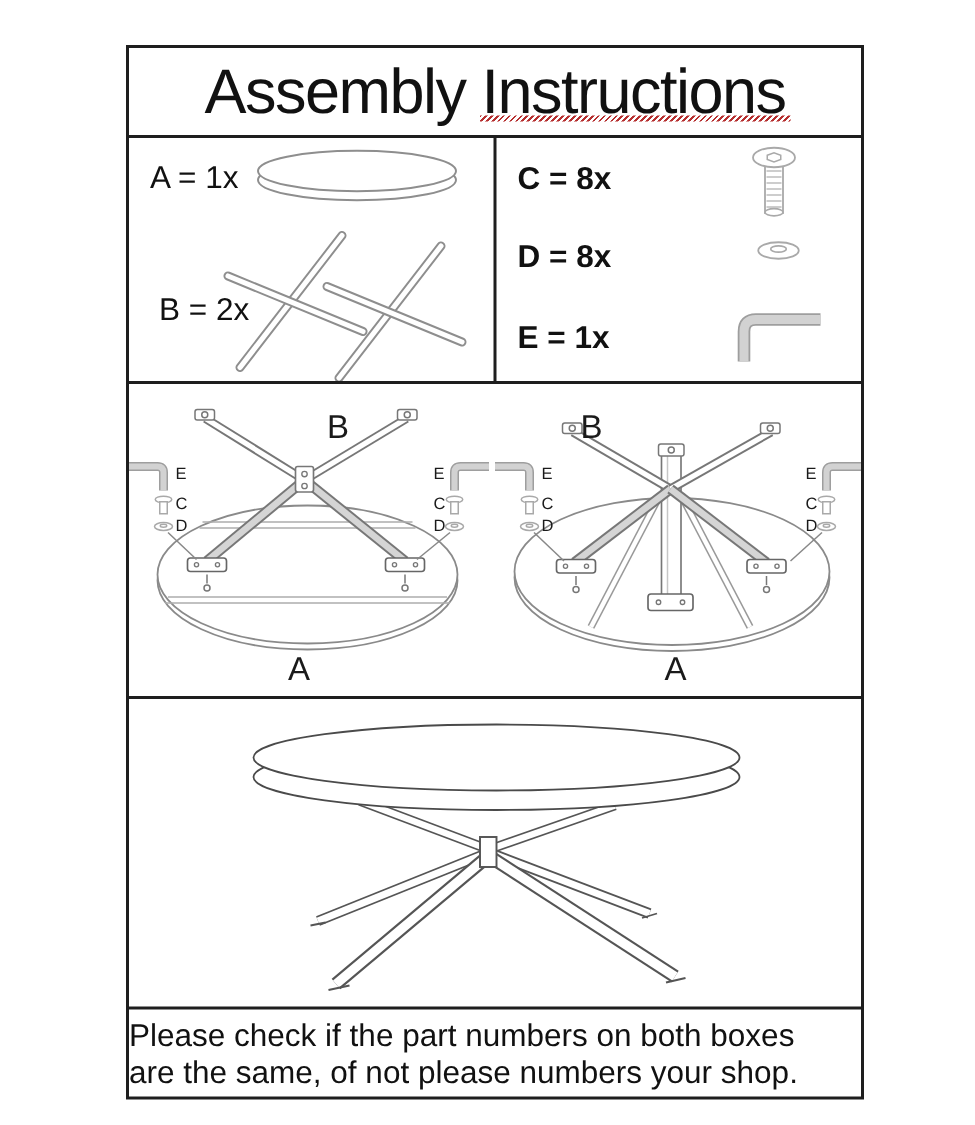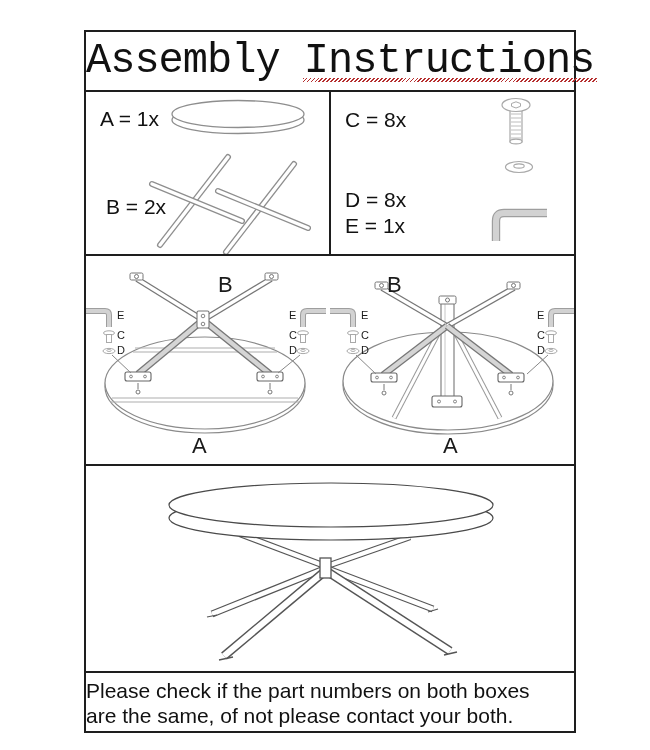--- a/index.html
+++ b/index.html
@@ -12,31 +12,31 @@
     position:absolute;left:84px;top:30px;width:488px;height:699px;
     border:2px solid #1e1e1e;background:#fff;
     display:flex;flex-direction:column;
   }
   .sec{position:relative;box-sizing:content-box;}
   .sec.bordered{border-bottom:2px solid #1e1e1e;}
   
   .title-sec{height:58px;}
   .title-sec h1{
     margin:0;font-size:42px;font-weight:400;line-height:58px;
-    text-align:center;letter-spacing:-1px;white-space:nowrap;font-family:Liberation Mono, monospace;
+    text-align:center;letter-spacing:-1px;white-space:nowrap;
   }
   .squig{position:relative;}
   .squig::after{
     content:"";position:absolute;left:-1px;right:-3px;bottom:3px;height:4px;
     background-image:repeating-linear-gradient(-45deg,#b62f2f 0,#b62f2f 1.3px,rgba(0,0,0,0) 1.3px,rgba(0,0,0,0) 2.8px);
   }
   
   .parts-sec{height:163px;display:flex;}
   .parts-left{width:243px;border-right:2px solid #1e1e1e;position:relative;}
-  .parts-right{flex:1;position:relative;}
+  .parts-right{flex:1;position:relative;font-weight:bold;}
   .part-label{position:absolute;font-size:21px;color:#111;white-space:nowrap;}
   .abs{position:absolute;}
   
   .assembly-sec{height:208px;}
   .table-sec{height:206px;}
   .assembly-sec svg,.table-sec svg{position:absolute;left:0;top:0;}
   svg{font-family:"Liberation Sans",sans-serif;}
   svg text{fill:#1a1a1a;}
   .dlabel{font-size:22px;}
   .clabel{font-size:11px;}
@@ -77,21 +77,21 @@
     </div>
     <div class="parts-right">
       <span class="part-label" style="left:14px;top:16px;">C = 8x</span>
       <svg class="abs" style="left:167px;top:4px;" width="36" height="56" viewBox="0 0 36 56">
         <rect x="12" y="13" width="12" height="33" fill="#fff" stroke="#a9a9a9" stroke-width="1.2"></rect>
         <path d="M13,18 h10 M13,22 h10 M13,26 h10 M13,30 h10 M13,34 h10 M13,38 h10 M13,42 h10" stroke="#bdbdbd" stroke-width="1"></path>
         <ellipse cx="18" cy="45.5" rx="6" ry="2.4" fill="#fff" stroke="#a9a9a9" stroke-width="1.1"></ellipse>
         <ellipse cx="18" cy="9" rx="14" ry="6.5" fill="#fff" stroke="#a9a9a9" stroke-width="1.2"></ellipse>
         <polygon points="13.5,7.5 18,5.8 22.5,7.5 22.5,10.3 18,12 13.5,10.3" fill="none" stroke="#a9a9a9" stroke-width="1"></polygon>
       </svg>
-      <span class="part-label" style="left:14px;top:68px;margin-top:28px;">D = 8x</span>
+      <span class="part-label" style="left:14px;top:68px;">D = 8x</span>
       <svg class="abs" style="left:170px;top:64px;" width="36" height="22" viewBox="0 0 36 22">
         <ellipse cx="18" cy="11" rx="13.5" ry="5.5" fill="#fff" stroke="#a9a9a9" stroke-width="1.2"></ellipse>
         <ellipse cx="18" cy="10" rx="5.2" ry="2.1" fill="#fff" stroke="#a9a9a9" stroke-width="1.1"></ellipse>
       </svg>
       <span class="part-label" style="left:14px;top:122px;">E = 1x</span>
       <svg class="abs" style="left:160px;top:116px;" width="60" height="36" viewBox="0 0 60 36">
         <path d="M5,33 V13 Q5,5 13,5 H56" fill="none" stroke="#9e9e9e" stroke-width="8.4"></path>
         <path d="M5,33 V13 Q5,5 13,5 H56" fill="none" stroke="#d2d2d2" stroke-width="6"></path>
       </svg>
     </div>
@@ -268,16 +268,16 @@
 
       <g>
         <ellipse cx="245" cy="52" rx="162" ry="22" fill="#fff" stroke="#4a4a4a" stroke-width="1.2"></ellipse>
         <ellipse cx="245" cy="39" rx="162" ry="22" fill="#fff" stroke="#4a4a4a" stroke-width="1.2"></ellipse>
       </g>
     </svg>
   </div>
 
   <div class="sec footer-sec">
     <div>Please check if the part numbers on both boxes</div>
-    <div>are the same, of not please contact your both.</div>
+    <div>are the same, of not please numbers your shop.</div>
   </div>
 
 </div>
 
 </body></html>

